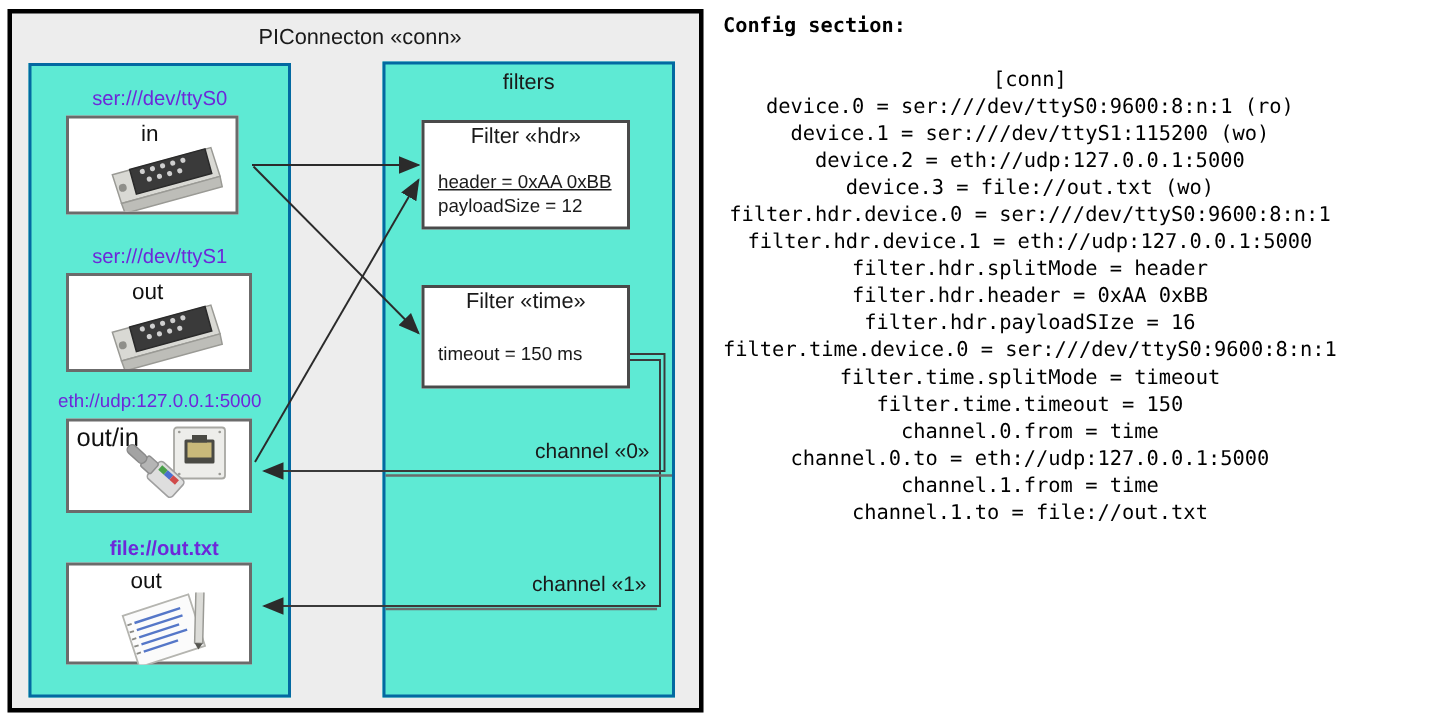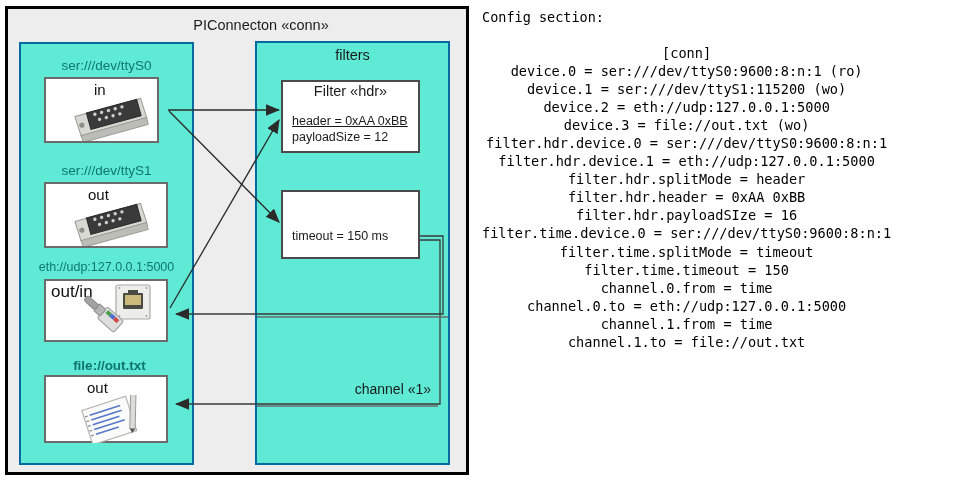--- a/index.html
+++ b/index.html
@@ -32,21 +32,20 @@
     box-sizing: border-box;
   }
   .diagram-title {
     position: absolute;
     left: 0; top: 8px;
     width: 464px;
     text-align: center;
     font-size: 14.5px;
     color: #1a1a1a;
     white-space: nowrap;
-    margin-left: 21px;
   }
 
   .group-box {
     position: absolute;
     background: #5eead4;
     border: 2px solid #0369a1;
     box-sizing: border-box;
   }
   .group-title {
     position: absolute;
@@ -65,21 +64,21 @@
   #filters-group {
     left: 255px; top: 41px;
     width: 195px; height: 424px;
   }
 
   
   .dev-caption {
     position: absolute;
     text-align: center;
     font-size: 13.5px;
-    color: #0f766e;
+    color: #6d28d9;
     white-space: nowrap;
     left: 0; width: 175px;
   }
   .dev-card {
     position: absolute;
     left: 25px;
     width: 124px;
     background: #ffffff;
     border: 2px solid #6b6b6b;
     box-sizing: border-box;
@@ -127,21 +126,21 @@
     left: 0; top: 0;
     width: 964px; height: 484px;
     pointer-events: none;
   }
 
   
   .config-head {
     position: absolute;
     left: 482px; top: 9px;
     font-family: "DejaVu Sans Mono", monospace;
-    font-weight: normal;
+    font-weight: bold;
     font-size: 13.5px;
     color: #000000;
     white-space: pre;
   }
   .config-body {
     position: absolute;
     left: 482px; top: 44px;
     font-family: "DejaVu Sans Mono", monospace;
     font-size: 13.6px;
     line-height: 18.05px;
@@ -269,23 +268,25 @@
     </svg>
   </div>
 
   <div class="filter-card" style="left:281px;top:80px;width:139px;height:73px;">
     <div class="filter-title">Filter «hdr»</div>
     <div class="filter-prop" style="top:32px;text-decoration:underline;">header = 0xAA 0xBB</div>
     <div class="filter-prop" style="top:48px;">payloadSize = 12</div>
   </div>
 
   <div class="filter-card" style="left:281px;top:190px;width:139px;height:69px;">
+    <div class="filter-title">Filter «time»</div>
     <div class="filter-prop" style="top:37px;">timeout = 150 ms</div>
   </div>
 
+  <div class="channel-label" style="left:255px;width:178px;top:292px;">channel «0»</div>
   <div class="channel-label" style="left:255px;width:176px;top:381px;">channel «1»</div>
 
   <svg class="overlay">
     <defs>
       <marker id="ah" markerWidth="11" markerHeight="9" refX="10" refY="4.5" orient="auto">
         <path d="M0,0 L11,4.5 L0,9 z" fill="#2b2b2b"></path>
       </marker>
     </defs>
     <g stroke="#2b2b2b" stroke-width="1.3" fill="none">
 

